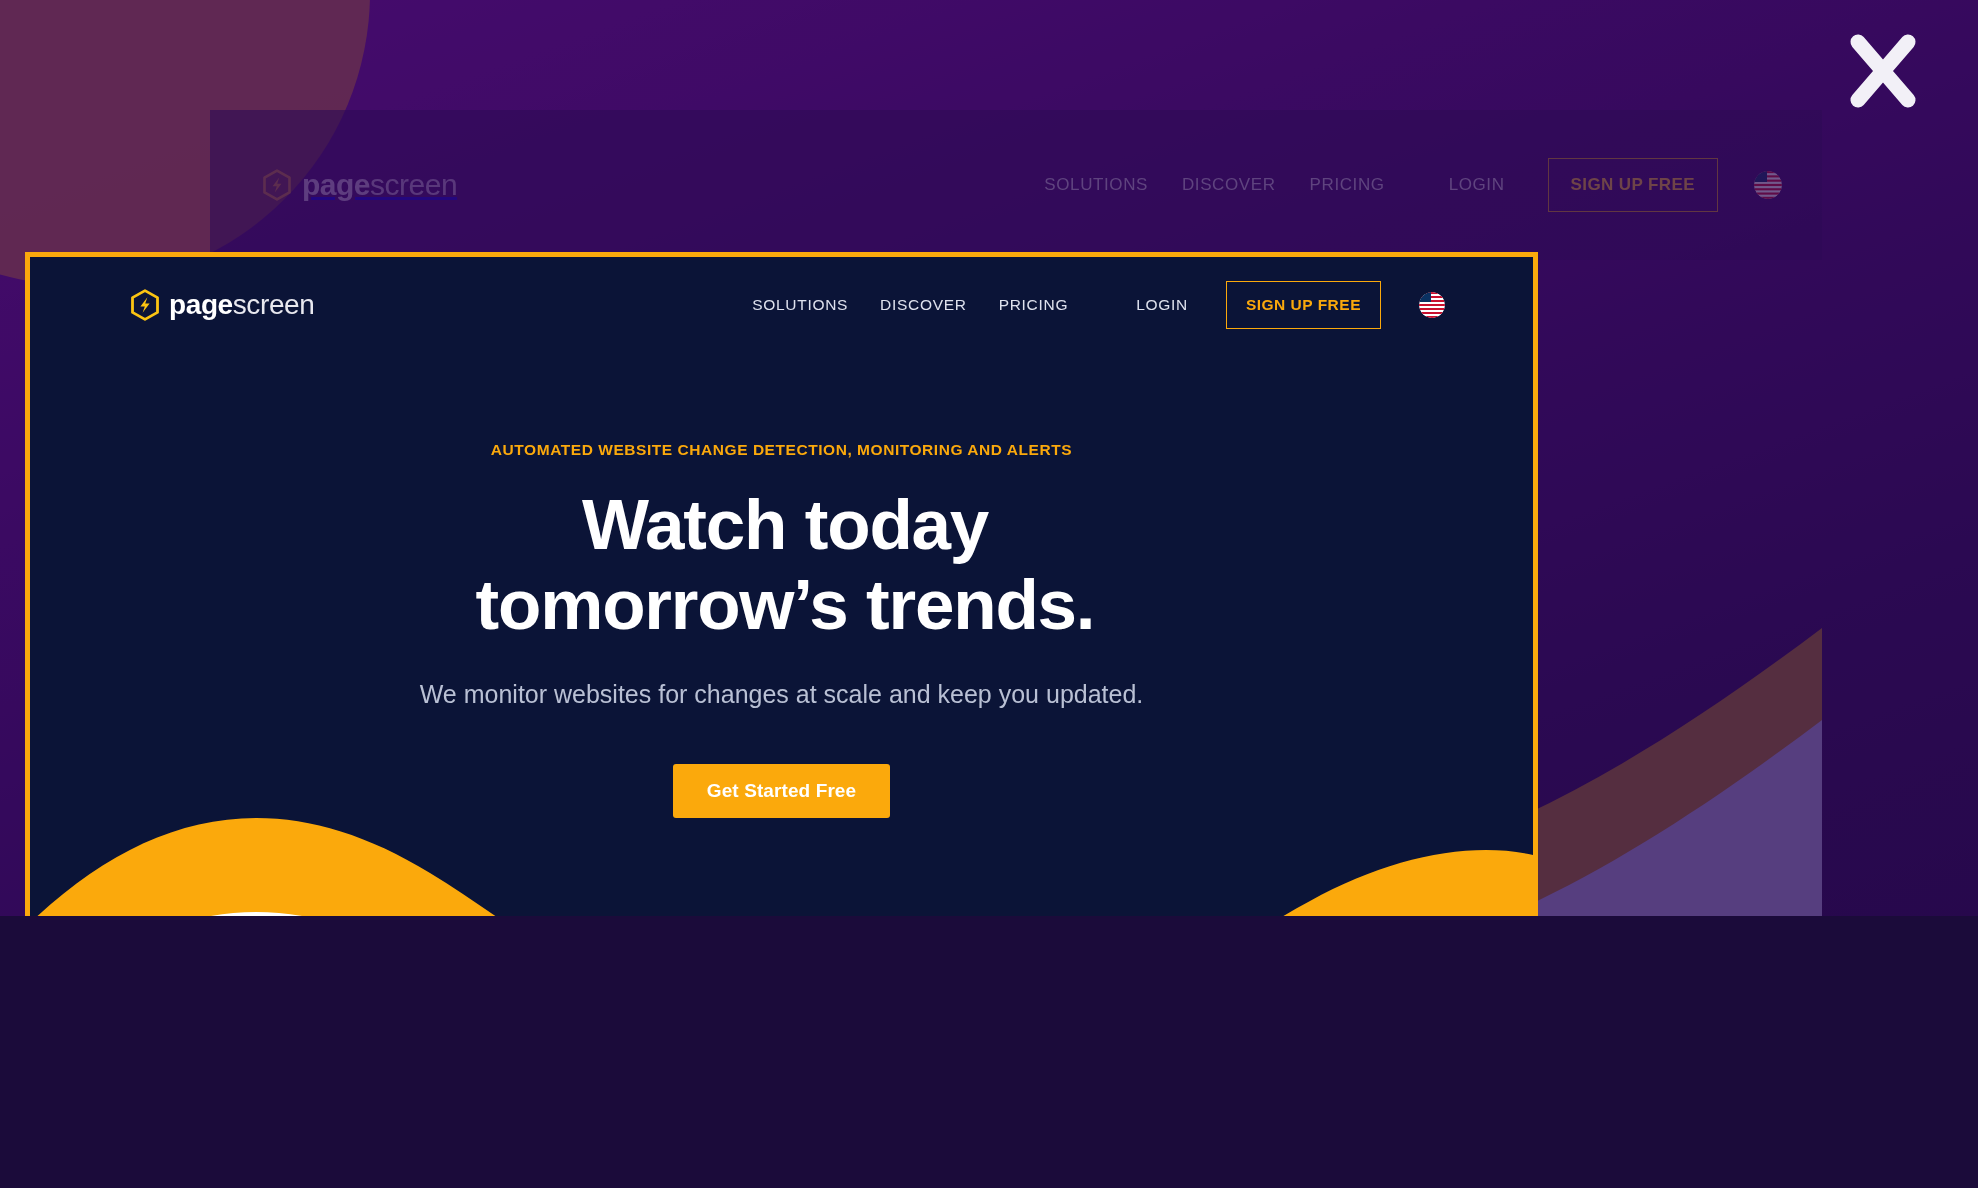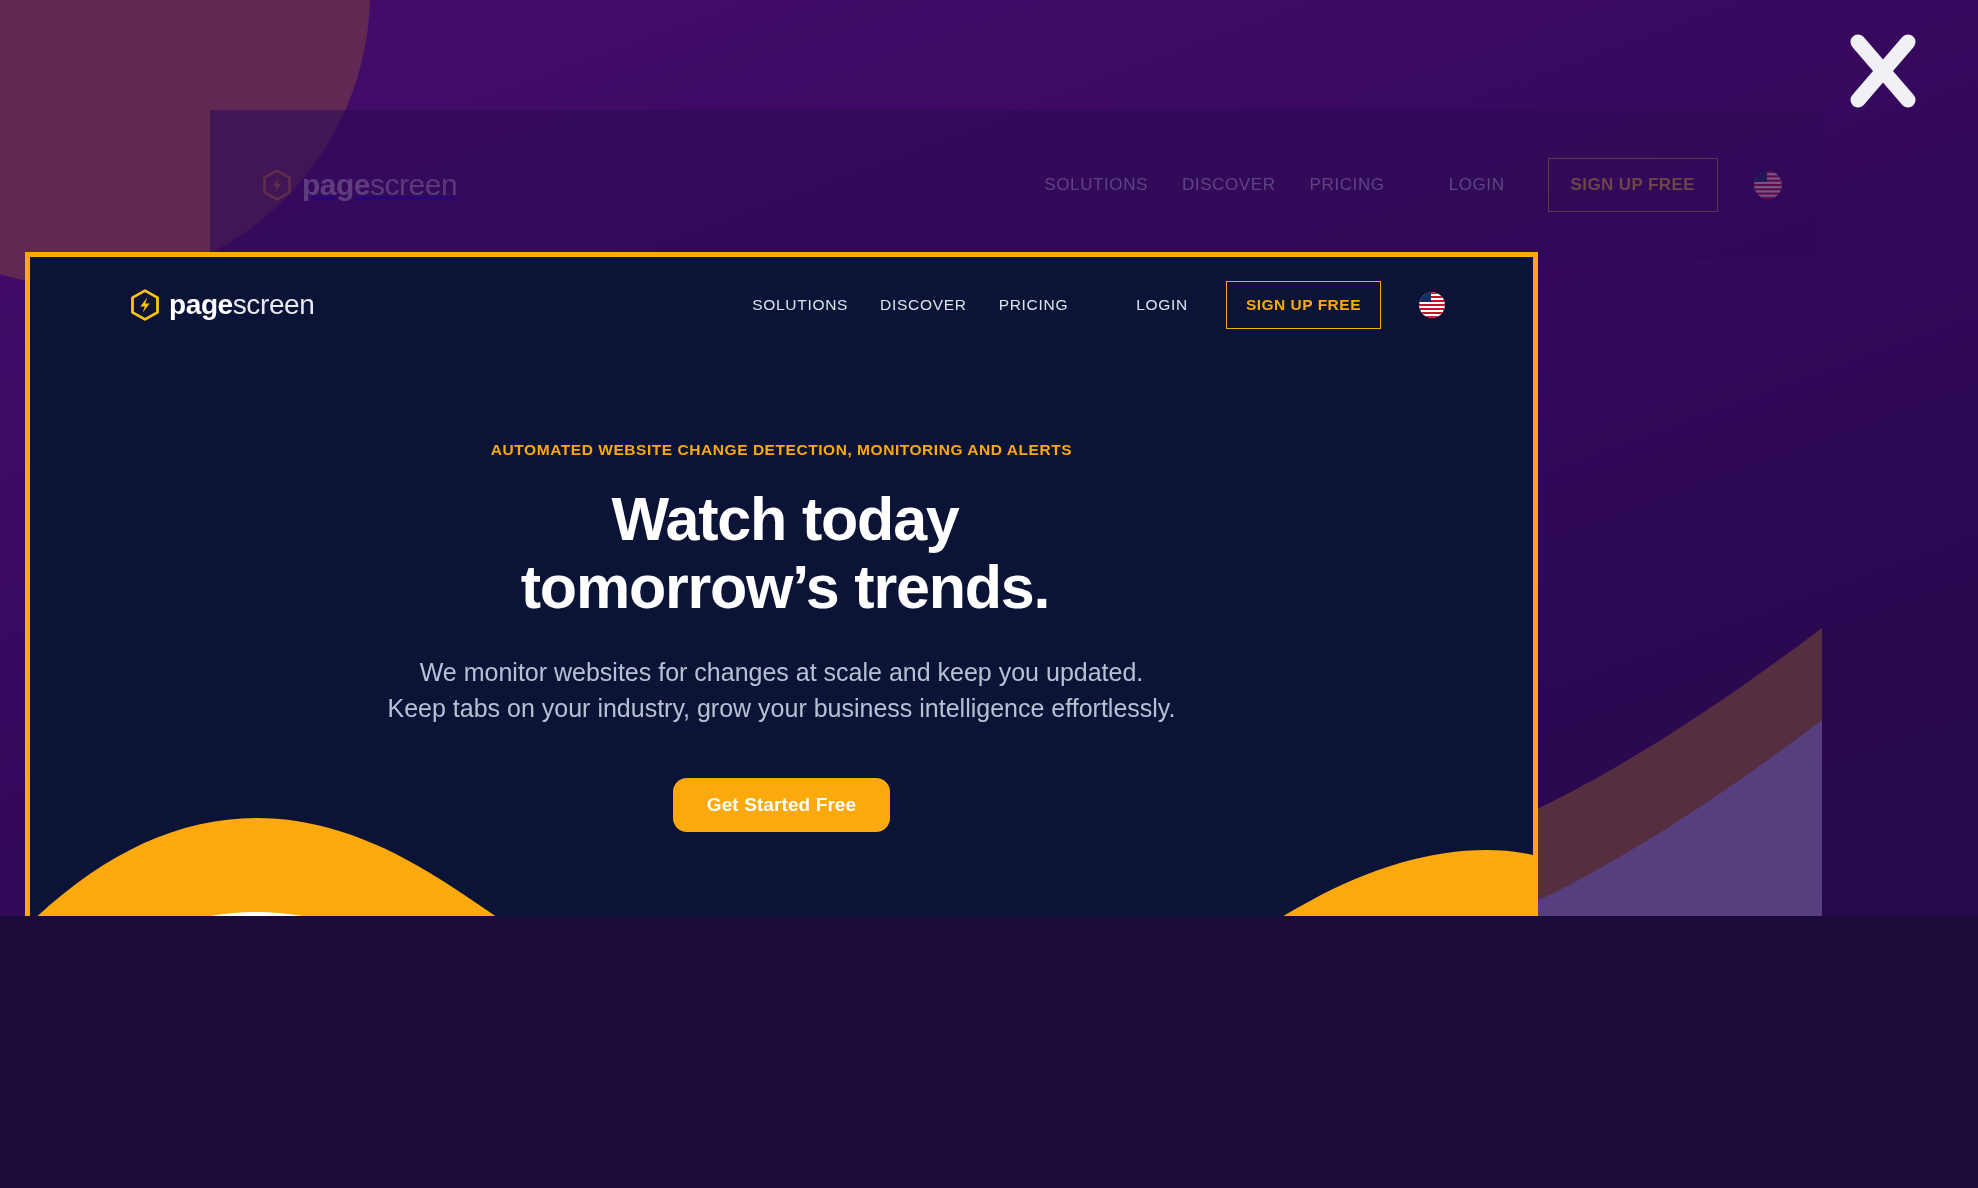--- a/index.html
+++ b/index.html
@@ -237,21 +237,21 @@
   .eyebrow {
     color: #FBA90C;
     font-size: 15.5px;
     font-weight: 700;
     letter-spacing: 0.55px;
     margin: 0 0 26px 0;
     text-align: center;
   }
   .headline {
     color: #ffffff;
-    font-size: 61px;
+    font-size: 71px;
     font-weight: 700;
     line-height: 1.12;
     letter-spacing: -1.2px;
     margin: 9px;
     padding-left: 7px;
   }
   .subtitle {
     color: #b9c0d4;
     font-size: 25px;
     font-weight: 400;
@@ -260,21 +260,21 @@
   }
   .cta-wrap { margin-top: 52px; }
   .cta {
     display: inline-block;
     background: #FBA90C;
     color: #ffffff;
     font-family: "Liberation Sans", sans-serif;
     font-size: 19px;
     font-weight: 700;
     border: none;
-    border-radius: 14px;
+    border-radius: 3px;
     padding: 16px 34px;
     cursor: pointer;
     letter-spacing: 0.1px;
   }
 
   
   .panel-waves {
     position: absolute;
     left: 0;
     bottom: 0;
@@ -398,21 +398,20 @@
       </div>
 
       <div class="hero">
         <p class="eyebrow">AUTOMATED WEBSITE CHANGE DETECTION, MONITORING AND ALERTS</p>
         <h1 class="headline">
           <span>Watch today</span><br>
           <span>tomorrow’s trends.</span>
         </h1>
         <p class="subtitle">
           <span>We monitor websites for changes at scale and keep you updated.</span><br>
-          <span>Keep tabs on your industry, grow your business intelligence effortlessly.</span>
         </p>
         <div class="cta-wrap">
           <button class="cta">Get Started Free</button>
         </div>
       </div>
 
       <div class="panel-waves">
         <svg viewBox="0 0 1503 420" preserveAspectRatio="none">
 
           <path d="M0,236 C120,122 250,96 400,186 C560,282 700,430 860,420 C1010,410 1140,288 1280,212 C1360,168 1440,152 1503,166 L1503,420 L0,420 Z" fill="#ffffff"></path>

